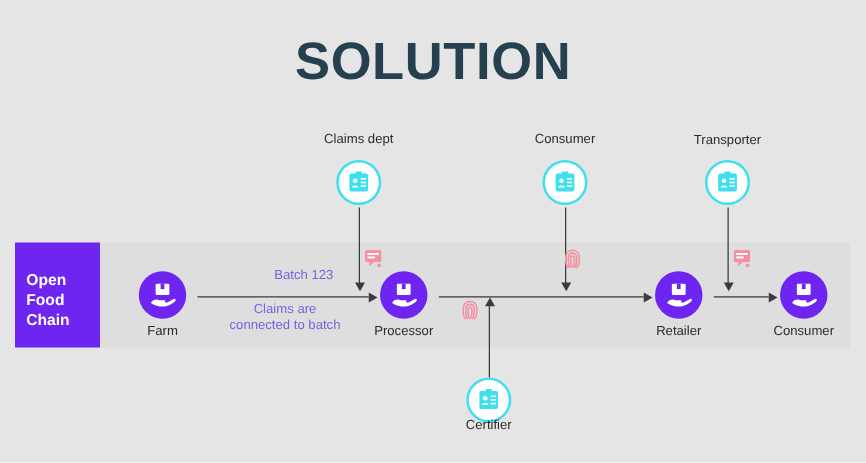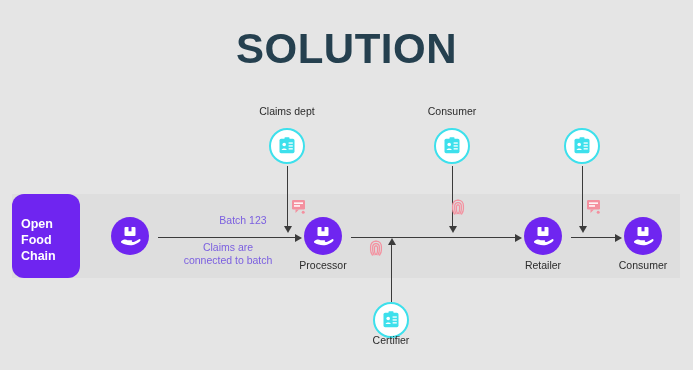--- a/index.html
+++ b/index.html
@@ -49,21 +49,20 @@
     top: 194px;
     width: 68px;
     height: 84px;
     background: #6f25f0;
     color: #ffffff;
     font-size: 12.5px;
     font-weight: bold;
     line-height: 16px;
     box-sizing: border-box;
     padding: 22px 0 0 9px;
-    border-radius: 12px;
   }
   .brand-box span { display: block; }
 
   
   .node {
     position: absolute;
     width: 38px;
     height: 38px;
     border-radius: 50%;
     background: #6f25f0;
@@ -244,20 +243,21 @@
     <span>
       <svg width="24" height="24" viewBox="0 0 24 24">
         <rect x="6.5" y="3" width="11" height="9" rx="1" fill="#ffffff"></rect>
         <rect x="10.5" y="3" width="3" height="4.3" fill="#6f25f0"></rect>
         <path d="M3 17.5 C5 15.3 7.6 15.0 9.6 16.2 L13.4 16.2 C14.5 16.2 14.5 18.0 13.4 18.0 L10.4 18.0
                  L15.8 18.0 C17.6 17.2 19.3 16.2 21 15.2 C22.3 14.6 23.2 16.2 22.0 17.2
                  C19.6 19.2 16.9 20.8 13.9 21.2 C10.2 21.6 6.2 20.6 3 18.6 Z" fill="#ffffff"></path>
       </svg>
     </span>
   </div>
+  <div class="node-label" style="left:75px; top:259px;">Farm</div>
 
   <div class="node" style="left:304px; top:217px;">
     <span>
       <svg width="24" height="24" viewBox="0 0 24 24">
         <rect x="6.5" y="3" width="11" height="9" rx="1" fill="#ffffff"></rect>
         <rect x="10.5" y="3" width="3" height="4.3" fill="#6f25f0"></rect>
         <path d="M3 17.5 C5 15.3 7.6 15.0 9.6 16.2 L13.4 16.2 C14.5 16.2 14.5 18.0 13.4 18.0 L10.4 18.0
                  L15.8 18.0 C17.6 17.2 19.3 16.2 21 15.2 C22.3 14.6 23.2 16.2 22.0 17.2
                  C19.6 19.2 16.9 20.8 13.9 21.2 C10.2 21.6 6.2 20.6 3 18.6 Z" fill="#ffffff"></path>
       </svg>
@@ -327,20 +327,21 @@
         <rect x="2.5" y="2.8" width="15" height="14.4" rx="1.6" fill="#3de0ec"></rect>
         <rect x="7.5" y="1.2" width="5" height="2.8" rx="0.8" fill="#3de0ec"></rect>
         <circle cx="7.2" cy="8.5" r="1.8" fill="#ffffff"></circle>
         <path d="M4.6 14 C4.6 11.9 9.8 11.9 9.8 14 Z" fill="#ffffff"></path>
         <rect x="11.6" y="6.4" width="4.2" height="1.3" fill="#ffffff"></rect>
         <rect x="11.6" y="9.3" width="4.2" height="1.3" fill="#ffffff"></rect>
         <rect x="11.6" y="12.2" width="4.2" height="1.3" fill="#ffffff"></rect>
       </svg>
     </span>
   </div>
+  <div class="actor-label" style="left:522px; top:106px;">Transporter</div>
 
   <div class="actor" style="left:373px; top:302px;">
     <span>
       <svg width="20" height="20" viewBox="0 0 20 20">
         <rect x="2.5" y="2.8" width="15" height="14.4" rx="1.6" fill="#3de0ec"></rect>
         <rect x="7.5" y="1.2" width="5" height="2.8" rx="0.8" fill="#3de0ec"></rect>
         <circle cx="7.2" cy="8.5" r="1.8" fill="#ffffff"></circle>
         <path d="M4.6 14 C4.6 11.9 9.8 11.9 9.8 14 Z" fill="#ffffff"></path>
         <rect x="11.6" y="6.4" width="4.2" height="1.3" fill="#ffffff"></rect>
         <rect x="11.6" y="9.3" width="4.2" height="1.3" fill="#ffffff"></rect>

